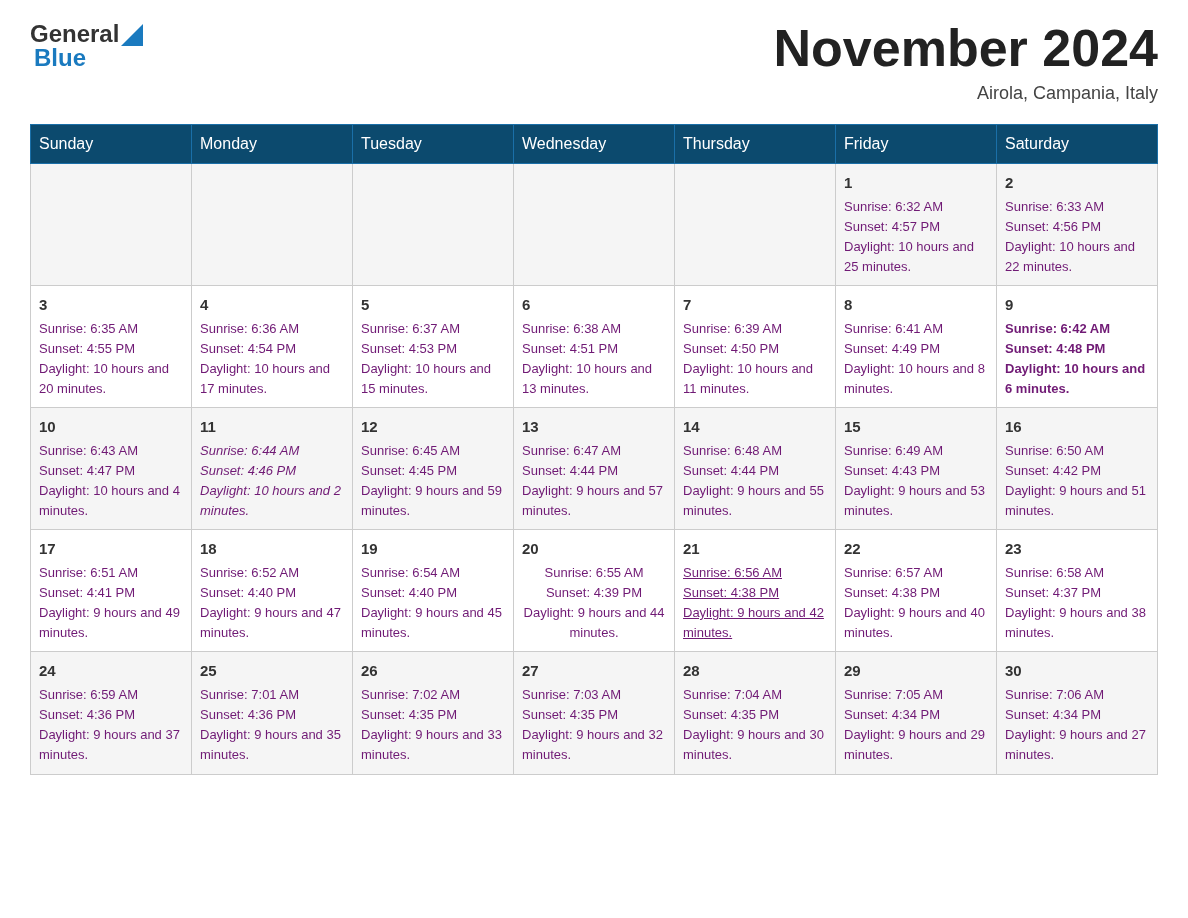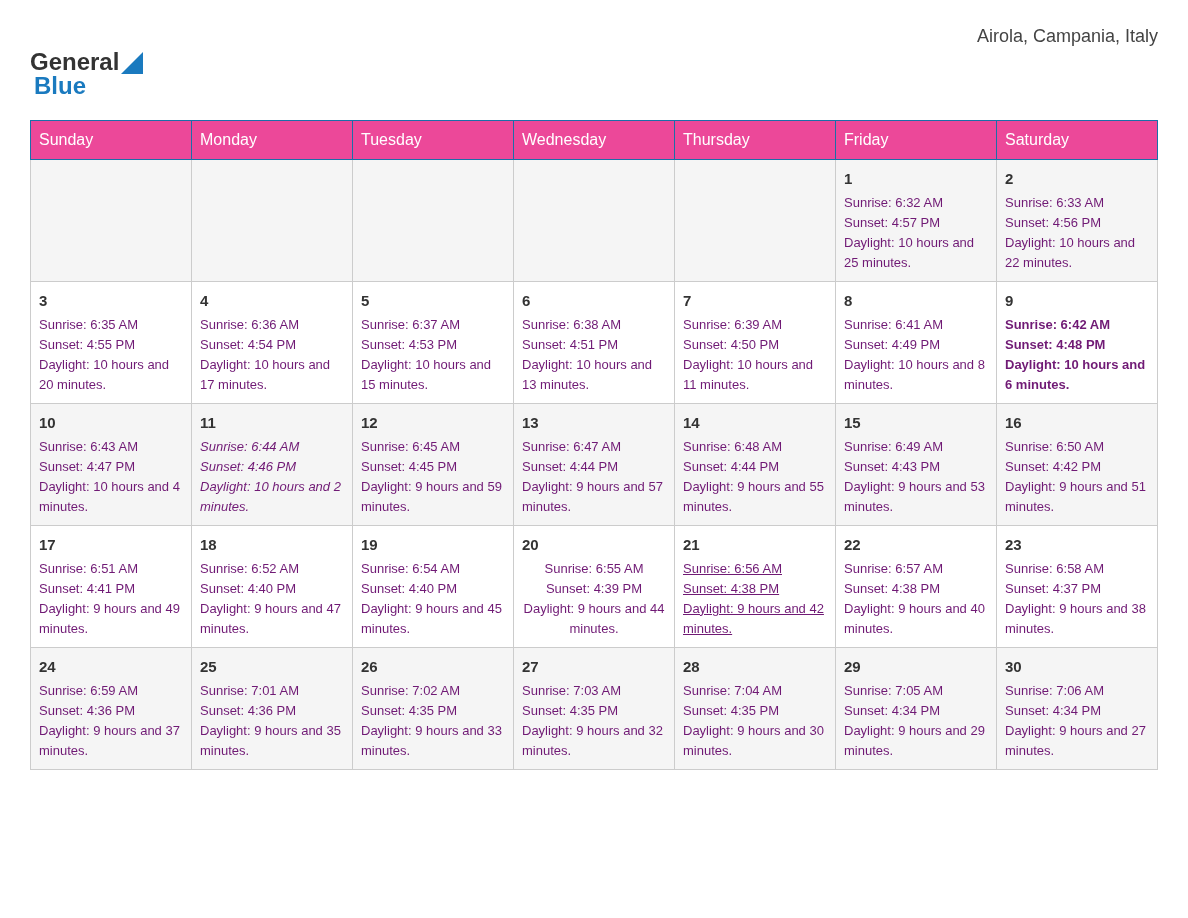--- a/index.html
+++ b/index.html
@@ -28,21 +28,21 @@
       font-size: 18px;
       color: #444;
       margin-top: 6px;
     }
     .calendar {
       width: 100%;
       border-collapse: collapse;
       border: 1px solid #aaa;
     }
     .calendar th {
-      background-color: #ec4899;
+      background-color: #0c4a6e;
       color: #ffffff;
       padding: 10px 8px;
       font-size: 16px;
       font-weight: normal;
       text-align: left;
       border: 1px solid #1a6fa8;
     }
     .calendar td {
       vertical-align: top;
       padding: 8px;
@@ -73,39 +73,39 @@
     .empty-cell {
       background: #f5f5f5;
     }
     .logo-wrapper {
       display: flex;
       flex-direction: column;
     }
     .logo-top-row {
       display: flex;
       align-items: center;
-      margin-top: 28px;
     }
   </style>
 </head>
 <body>
 
 <div class="header">
   <div class="logo-wrapper">
     <div class="logo-top-row">
       <span style="font-size:24px;font-weight:bold;color:#333;">General</span>
       <svg width="22" height="22" viewBox="0 0 22 22" style="margin-left:2px;margin-top:2px;">
         <polygon points="0,22 22,0 22,22" fill="#1a7abf"></polygon>
       </svg>
     </div>
     <div style="margin-top:-4px;">
       <span style="font-size:24px;font-weight:bold;color:#1a7abf;margin-left:4px;">Blue</span>
     </div>
   </div>
   <div class="title-section">
+    <div class="month-title">November 2024</div>
     <div class="location">Airola, Campania, Italy</div>
   </div>
 </div>
 
 <table class="calendar">
   <thead>
     <tr>
     <th>Sunday</th>
         <th>Monday</th>
         <th>Tuesday</th>

